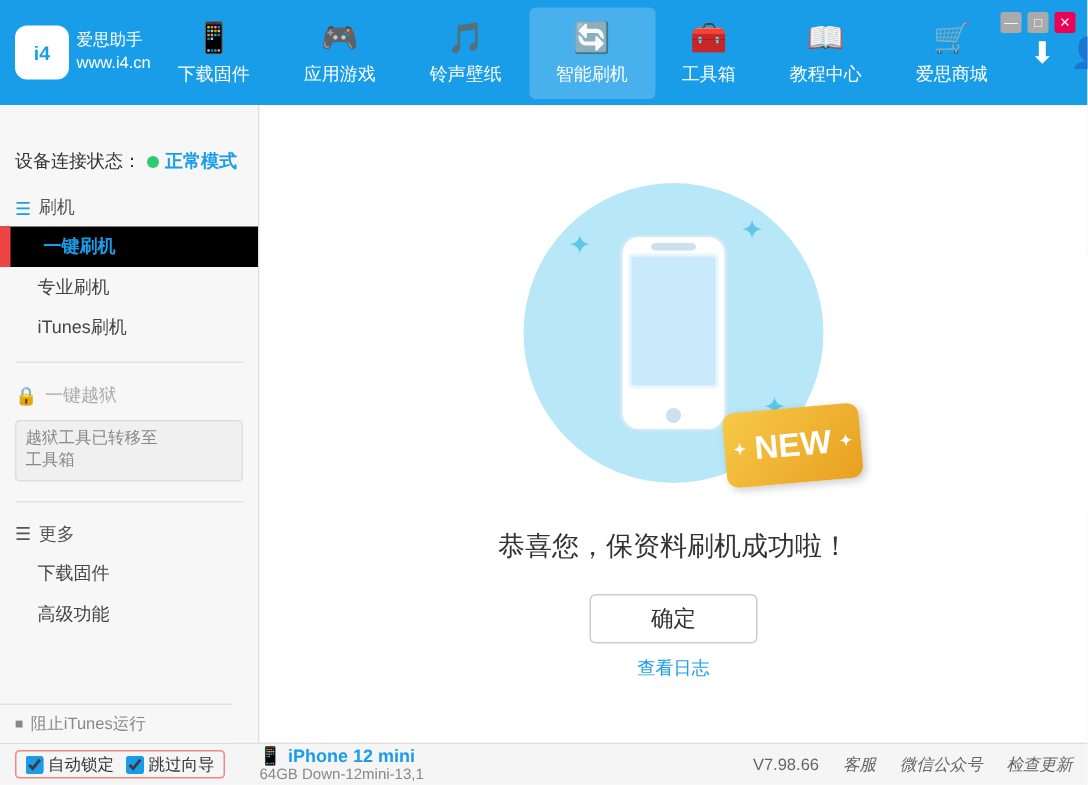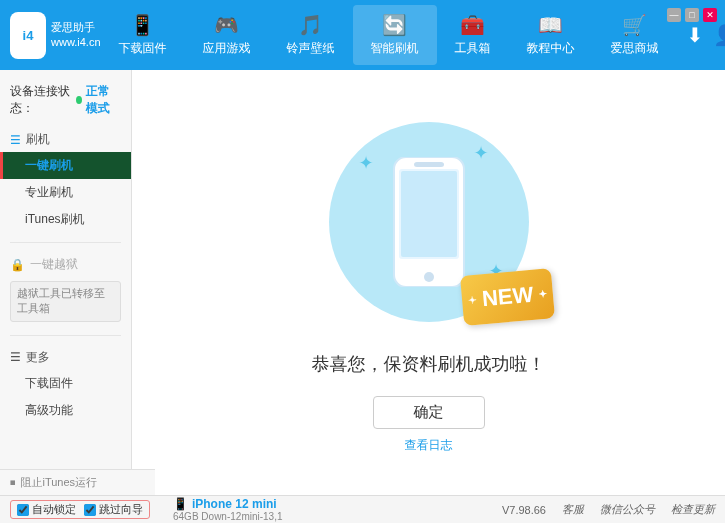--- a/index.html
+++ b/index.html
@@ -1,48 +1,48 @@
 <!DOCTYPE html>
 <html><head>
   <meta charset="utf-8">
   <style>
     * { margin: 0; padding: 0; box-sizing: border-box; }
     body { width: 725px; height: 523px; font-family: 'Microsoft YaHei', Arial, sans-serif; font-size: 12px; overflow: hidden; background: #f0f0f0; }
 
     
     .header { background: #1a9de9; height: 70px; display: flex; align-items: center; padding: 0 10px; }
     .logo-area { display: flex; align-items: center; width: 100px; }
-    .logo-icon { width: 36px; height: 47px; background: #fff; border-radius: 8px; display: flex; align-items: center; justify-content: center; }
+    .logo-icon { width: 36px; height: 36px; background: #fff; border-radius: 8px; display: flex; align-items: center; justify-content: center; }
     .logo-icon span { color: #1a9de9; font-weight: bold; font-size: 13px; }
     .logo-text { margin-left: 5px; color: #fff; font-size: 11px; line-height: 1.4; }
     .nav-items { display: flex; flex: 1; justify-content: center; gap: 0px; }
     .nav-item { display: flex; flex-direction: column; align-items: center; padding: 8px 18px; cursor: pointer; color: #fff; border-radius: 4px; min-width: 70px; }
     .nav-item.active { background: rgba(255,255,255,0.2); }
     .nav-icon { font-size: 20px; margin-bottom: 3px; }
     .nav-label { font-size: 12px; color: #fff; white-space: nowrap; }
     .header-right { display: flex; align-items: center; gap: 10px; margin-left: 10px; }
     .header-btn { color: #fff; font-size: 20px; cursor: pointer; }
     .window-controls { position: absolute; top: 8px; right: 8px; display: flex; gap: 4px; }
     .win-btn { width: 14px; height: 14px; border-radius: 2px; cursor: pointer; display: flex; align-items: center; justify-content: center; font-size: 9px; color: #fff; }
     .win-min { background: #aaa; }
     .win-restore { background: #aaa; }
     .win-close { background: #e05; }
 
     
     .main { display: flex; height: calc(523px - 70px - 28px); }
 
     
-    .sidebar { width: 132px; background: #f7f7f7; border-right: 1px solid #e0e0e0; padding: 8px 0; overflow-y: auto; }
+    .sidebar { width: 173px; background: #f7f7f7; border-right: 1px solid #e0e0e0; padding: 24px 0; overflow-y: auto; }
     .status-bar-top { padding: 5px 10px; font-size: 12px; color: #333; display: flex; align-items: center; gap: 4px; }
     .status-dot { width: 8px; height: 8px; background: #2ecc71; border-radius: 50%; display: inline-block; }
     .sidebar-section { padding: 5px 0; }
     .sidebar-section-title { display: flex; align-items: center; padding: 4px 10px; color: #555; font-size: 12px; }
     .sidebar-section-icon { margin-right: 5px; color: #1a9de9; }
     .sidebar-item { padding: 5px 10px 5px 22px; cursor: pointer; color: #444; font-size: 12px; border-left: 3px solid transparent; }
-    .sidebar-item.active { color: #1a9de9; background: #14532d; border-left: 3px solid #ef4444; font-weight: bold; }
+    .sidebar-item.active { color: #1a9de9; background: #000000; border-left: 7px solid #ef4444; font-weight: bold; }
     .sidebar-divider { height: 1px; background: #e5e5e5; margin: 4px 10px; }
     .sidebar-section-more { display: flex; align-items: center; padding: 4px 10px; color: #555; font-size: 12px; }
     .jailbreak-notice { margin: 4px 10px; background: #f0f0f0; border: 1px solid #ddd; border-radius: 3px; padding: 4px 6px; font-size: 11px; color: #888; line-height: 1.4; }
 
     
     .content { flex: 1; background: #fff; display: flex; flex-direction: column; align-items: center; justify-content: center; padding: 20px; }
     .illustration { position: relative; width: 220px; height: 220px; display: flex; align-items: center; justify-content: center; margin-bottom: 20px; }
     .circle-bg { width: 200px; height: 200px; background: #b8e8f8; border-radius: 50%; display: flex; align-items: center; justify-content: center; position: relative; }
     .phone-svg { width: 80px; position: relative; z-index: 2; }
     .sparkle { position: absolute; color: #5bc8ea; font-size: 18px; }

